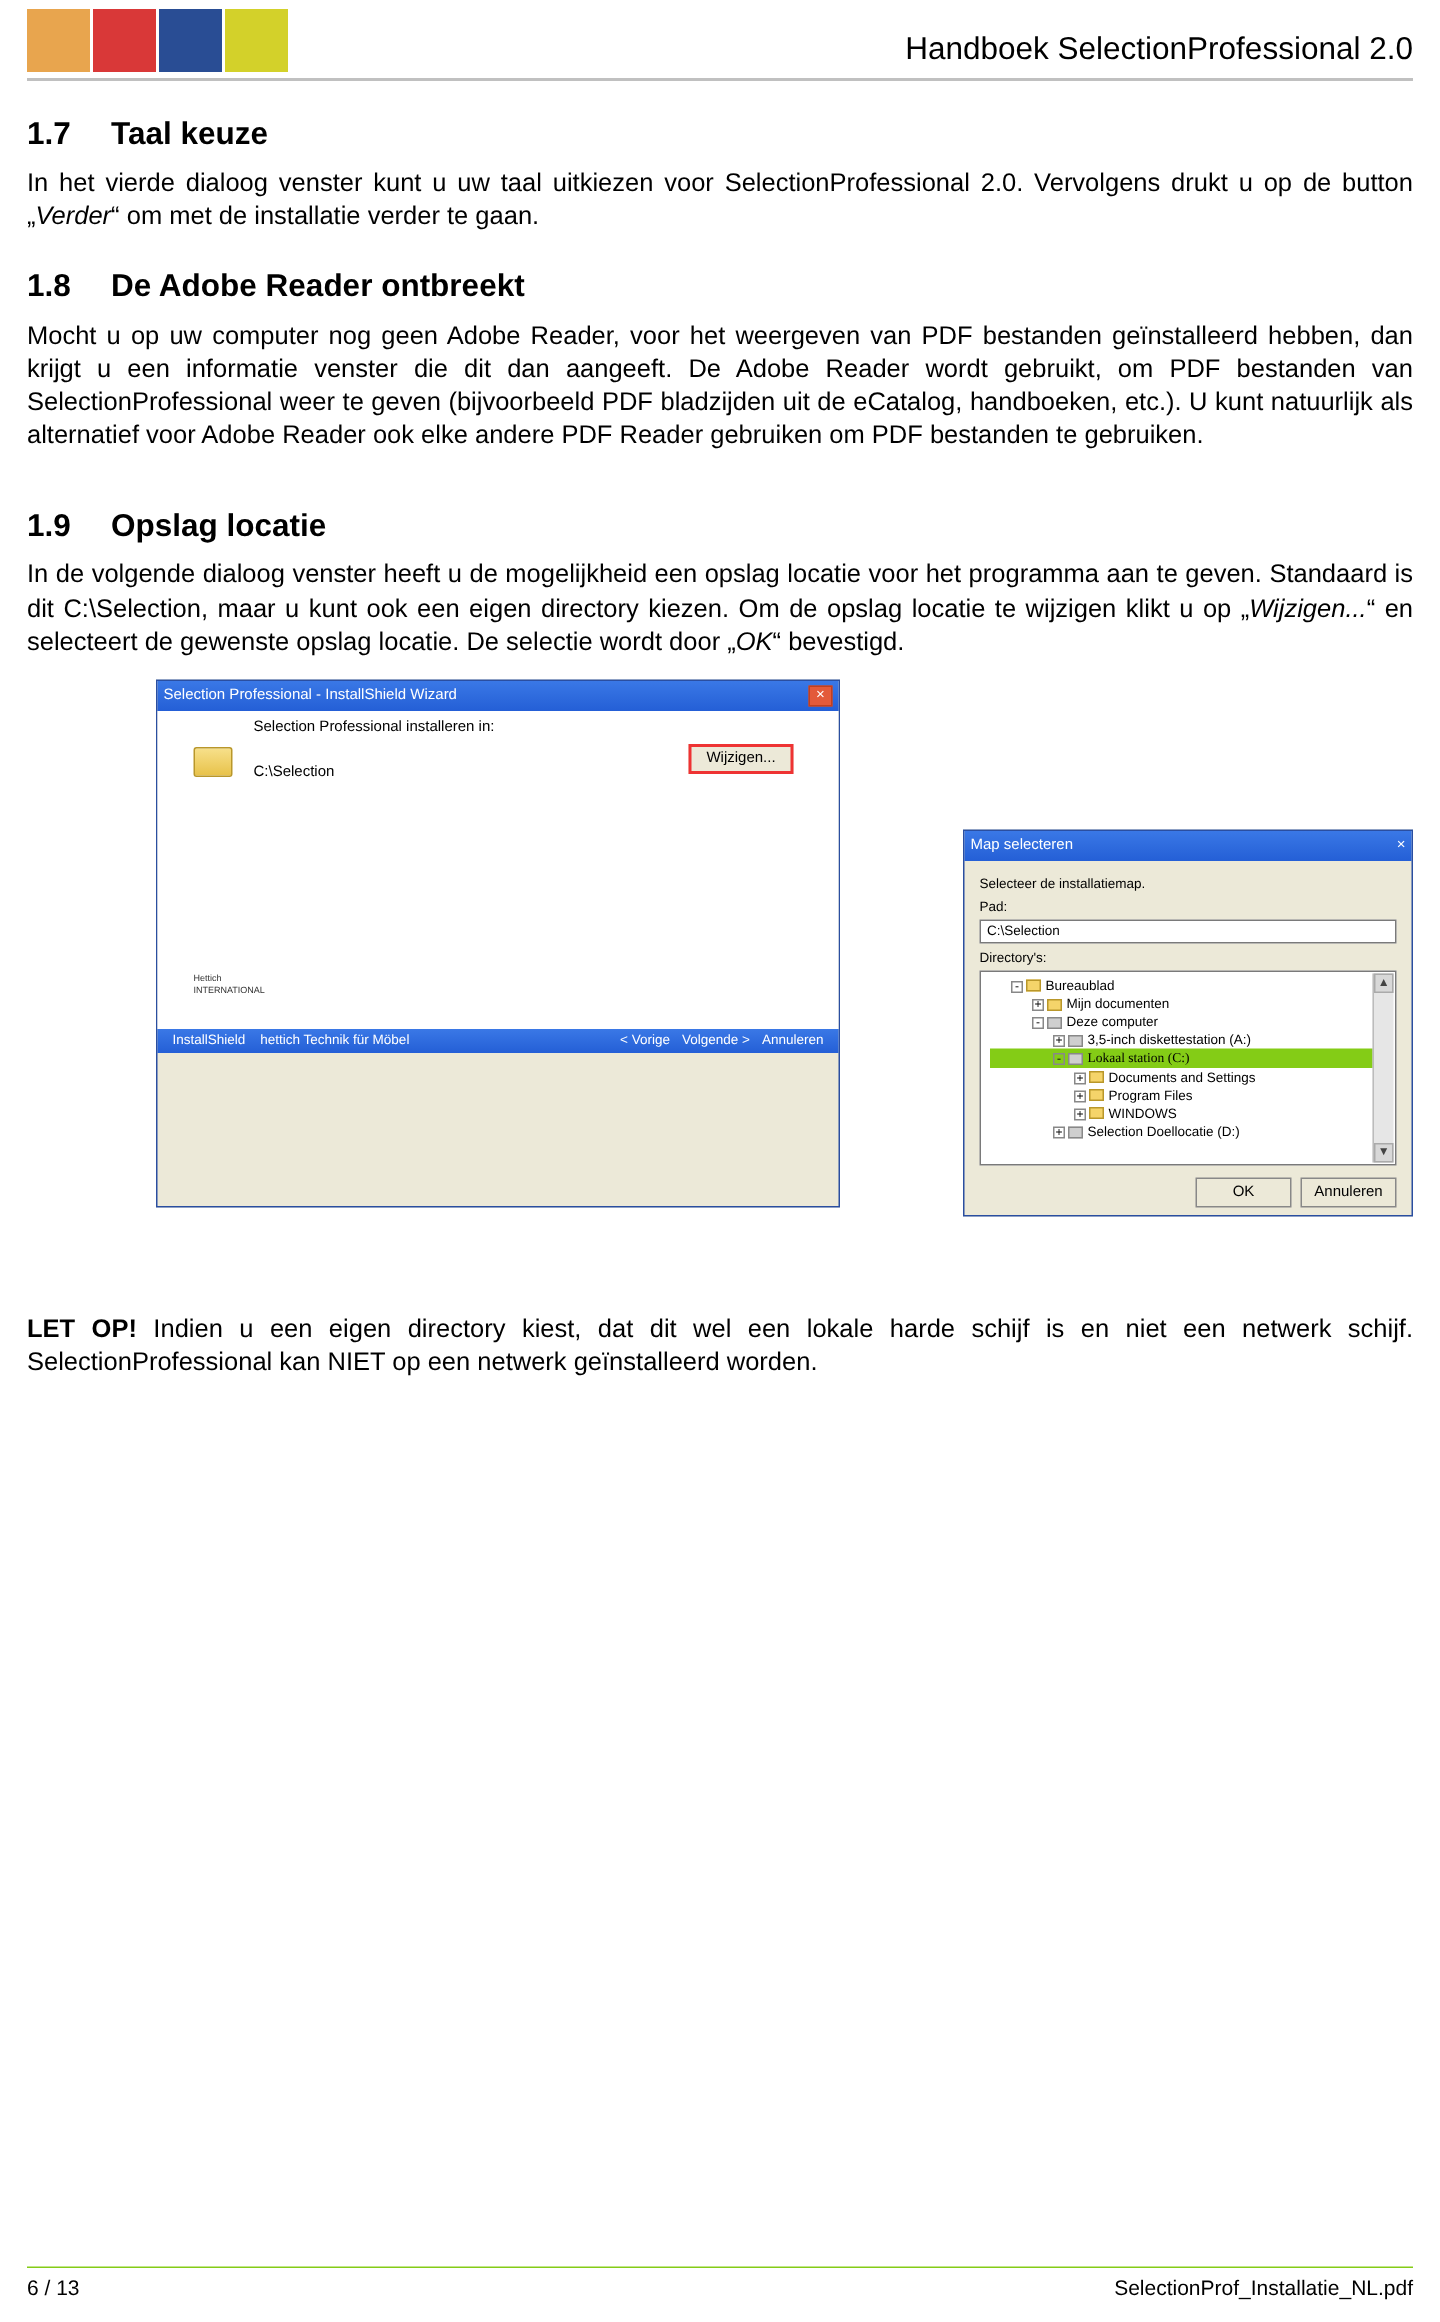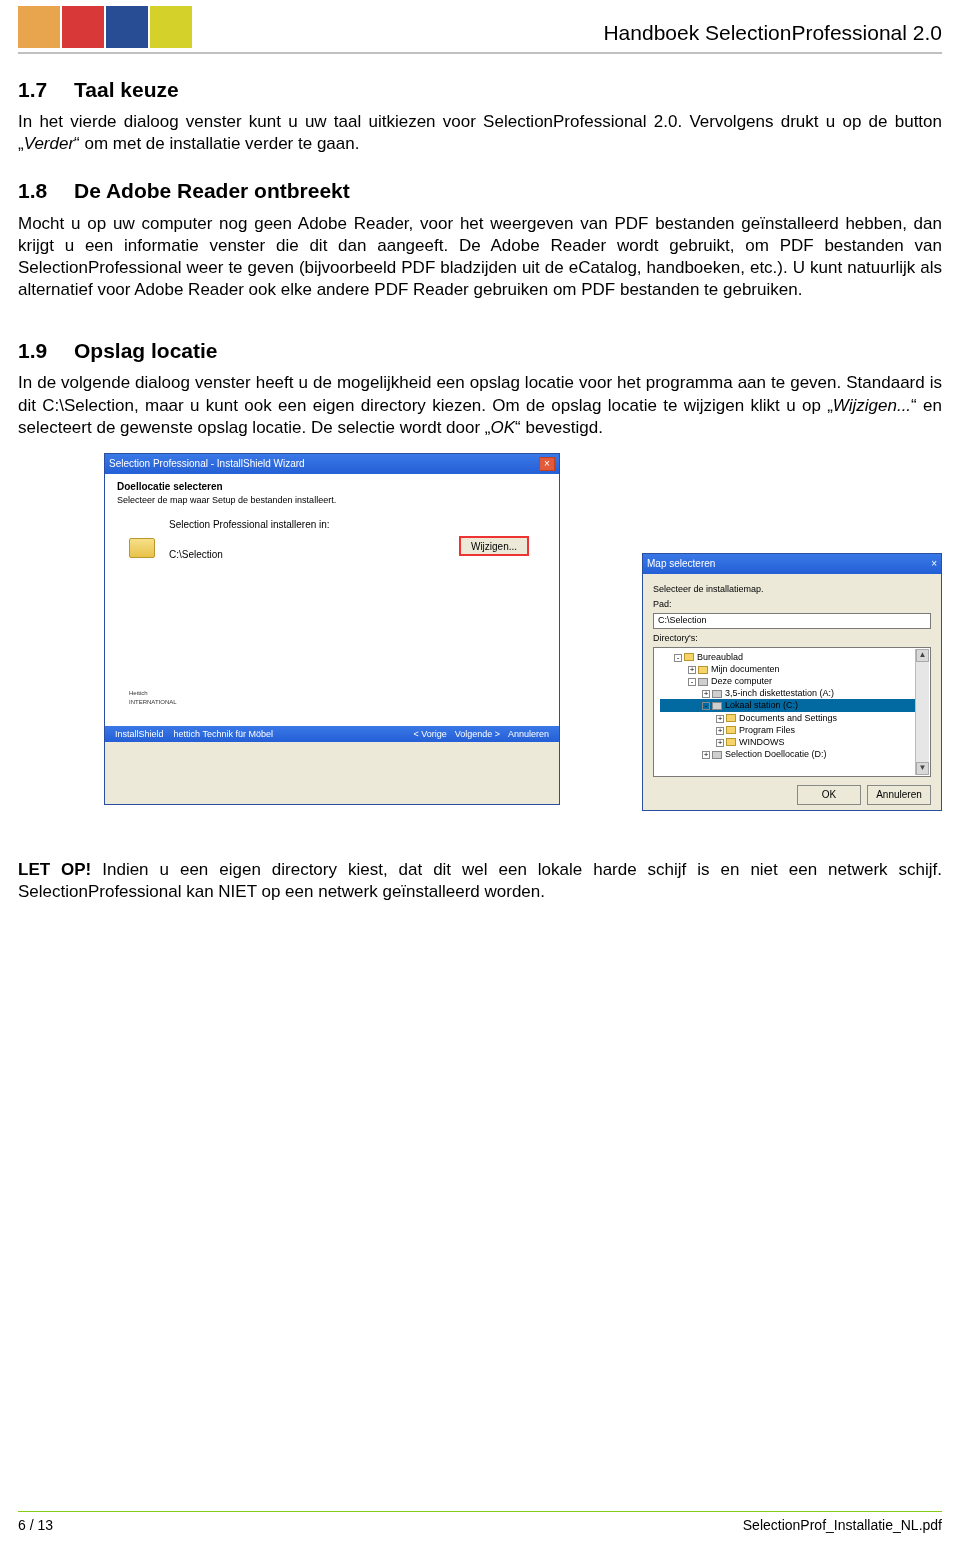--- a/index.html
+++ b/index.html
@@ -101,21 +101,21 @@
     position:relative;
   }
   .tree .item { white-space:nowrap; }
   .tree .indent1 { padding-left:14px; }
   .tree .indent2 { padding-left:28px; }
   .tree .indent3 { padding-left:42px; }
   .tree .indent4 { padding-left:56px; }
   .tree .box { display:inline-block; width:8px;height:8px;border:1px solid #888;font-size:8px;line-height:6px;text-align:center;margin-right:2px;}
   .tree .ico { display:inline-block; width:10px;height:8px;background:#f5d46a;border:1px solid #b9972a;margin-right:3px;vertical-align:middle;}
   .tree .drive { background:#cfcfcf;border-color:#888;}
-  .tree .sel { background:#0369a1; }
+  .tree .sel { background:#84cc16;font-family:Liberation Serif, serif; }
   .scrollbar { position:absolute; right:1px; top:1px; bottom:1px; width:14px; background:#e6e6e6; border-left:1px solid #bbb;}
   .scrollbar .arr { height:13px;background:#d8d8d8;border:1px solid #aaa;display:flex;align-items:center;justify-content:center;font-size:8px;color:#444;}
   .win2 .btnrow { display:flex; justify-content:flex-end; gap:6px; margin-top:8px;}
   .dlg-btn { width:64px;height:20px;border:1px solid #888;background:#ece9d8;font-size:10px;display:flex;align-items:center;justify-content:center;}
   .footer-page {
     position:absolute; left:18px; right:18px; bottom:14px;
     display:flex; justify-content:space-between; font-size:14px;
     border-top:1px solid #84cc16; padding-top:4px;
   }
 </style>
@@ -160,24 +160,20 @@
     <span>In de volgende dialoog venster heeft u de mogelijkheid een opslag locatie voor het programma aan te geven. Standaard is dit C:\Selection, maar u kunt ook een eigen directory kiezen. Om de opslag locatie te wijzigen klikt u op „</span><span class="italic">Wijzigen...</span><span>“ en selecteert de gewenste opslag locatie. De selectie wordt door „</span><span class="italic">OK</span><span>“ bevestigd.</span>
   </p>
 </div>
 
 <div class="screenshots">
 
   <div class="win1">
     <div class="titlebar">
       <span>Selection Professional - InstallShield Wizard</span>
       <span class="closebtn">×</span>
-    </div>
-    <div class="subhead">
-      <div class="bold2">Doellocatie selecteren</div>
-      <div class="line2">Selecteer de map waar Setup de bestanden installeert.</div>
     </div>
     <div class="body">
       <span class="folder-icon"></span>
       <div class="install-text">Selection Professional installeren in:</div>
       <div class="install-path">C:\Selection</div>
       <div class="wijzigen-btn">Wijzigen...</div>
       <div class="hettich-logo">
         <span style="display:inline">Hettich</span>
         <span>INTERNATIONAL</span>
       </div>
@@ -222,20 +218,20 @@
         </div>
       </div>
       <div class="btnrow">
         <div class="dlg-btn">OK</div>
         <div class="dlg-btn">Annuleren</div>
       </div>
     </div>
   </div>
 </div>
 
-<p class="para" style="margin-top:16px">
+<p class="para" style="margin-top:32px">
   <span class="bold">LET OP!</span><span> Indien u een eigen directory kiest, dat dit wel een lokale harde schijf is en niet een netwerk schijf. SelectionProfessional kan NIET op een netwerk geïnstalleerd worden.</span>
 </p>
 
 <div class="footer-page">
   <span>6 / 13</span>
   <span>SelectionProf_Installatie_NL.pdf</span>
 </div>
 
 </body></html>

